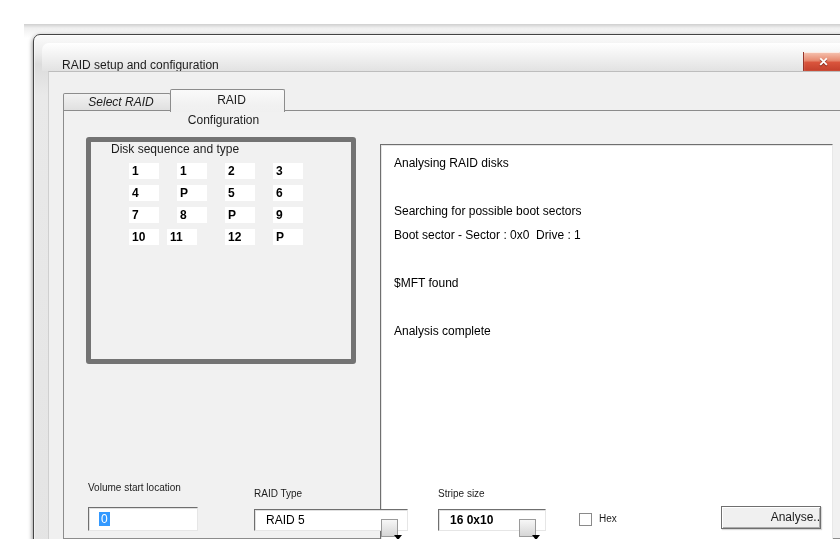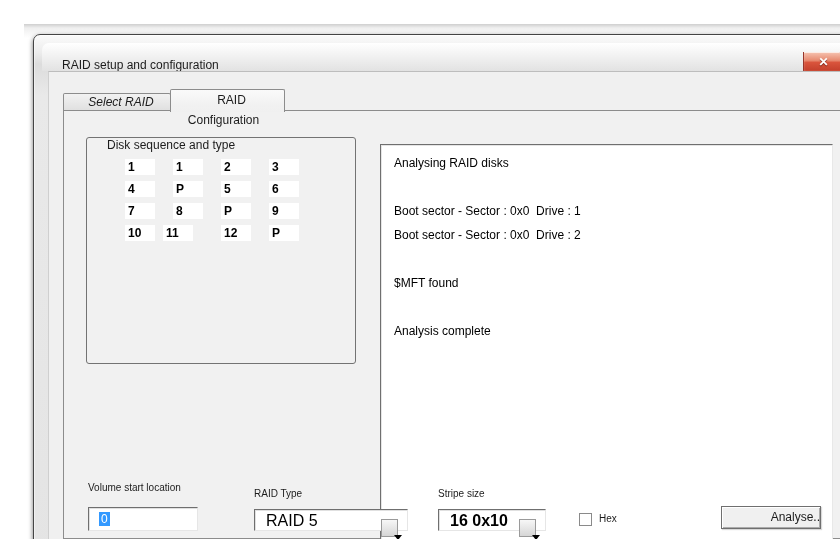--- a/index.html
+++ b/index.html
@@ -35,41 +35,41 @@
                   background:linear-gradient(180deg,#f2f2f2,#e0e0e0); border-radius:2px 2px 0 0;font-style:italic; }
   .tab-active { left:113px; top:9px; width:115px; height:23px; line-height:20px; z-index:3;
                 background:linear-gradient(180deg,#fafafa,#f1f1f1 70%,#f0f0f0); border-radius:2px 2px 0 0; }
 
   .card { position:absolute; left:6px; top:30px; width:812px; height:429px;
           background:#f1f1f1; border:1px solid #8c8c8c; z-index:1;
           box-shadow:1px 1px 0 rgba(255,255,255,.7); }
 
   
   .groupbox { position:absolute; left:14px; top:18px; width:270px; height:227px;
-              border:1px solid #737373; border-radius:3px; }
+              border:5px solid #737373; border-radius:3px; }
   .groupbox-title { position:absolute; left:8px; top:-8px; padding:0 4px; background:#f1f1f1;
                     font-size:12px; color:#1c1c1c; }
   .cell { position:absolute; width:30px; height:16px; background:#ffffff;
           font-size:12px; font-weight:bold; color:#000; line-height:16px; padding-left:3px; }
 
   
   .analysis { position:absolute; left:308px; top:25px; width:453px; height:411px;
               background:#ffffff; border:1px solid; border-color:#6f6f6f #e8e8e8 #d9d9d9 #6f6f6f;
               box-shadow:inset 1px 1px 0 rgba(0,0,0,.10); padding:3px 5px; overflow:hidden; }
   .tline { height:16px; font-size:12px; color:#000; white-space:pre; }
 
   
   .lbl { position:absolute; font-size:10px; color:#1c1c1c; white-space:nowrap; }
   .sunken { background:#ffffff; border:1px solid; border-color:#6f6f6f #e6e6e6 #e6e6e6 #6f6f6f;
             box-shadow:inset 1px 1px 0 rgba(0,0,0,.12); }
   .textbox { position:absolute; left:16px; top:388px; width:110px; height:24px;
              font-size:12px; line-height:21px; padding:1px 2px; }
   .sel { background:#3399ff; color:#ffffff; padding:0 2px; }
 
-  .combo { position:absolute; height:22px; font-size:16px; line-height:19px; padding:1px 3px; }
+  .combo { position:absolute; height:22px; font-size:12px; line-height:19px; padding:1px 3px; }
   .combo-raid { left:182px; top:390px; width:154px; }
   .combo-stripe { left:366px; top:390px; width:108px;font-weight:bold; }
   .dd-btn { position:absolute; right:1px; top:1px; width:17px; height:18px;
             background:linear-gradient(180deg,#f7f7f7,#d6d6d6);
             border:1px solid #9a9a9a; }
   .dd-arrow { position:absolute; left:4px; top:7px; width:0; height:0;
               border-left:4px solid transparent; border-right:4px solid transparent;
               border-top:5px solid #000; }
 
   .checkbox { position:absolute; left:507px; top:394px; width:13px; height:13px;
@@ -125,22 +125,22 @@
           <span class="cell" style="left:174px;top:57px">9</span>
           <span class="cell" style="left:30px;top:79px">10</span>
           <span class="cell" style="left:68px;top:79px">11</span>
           <span class="cell" style="left:126px;top:79px">12</span>
           <span class="cell" style="left:174px;top:79px">P</span>
         </div>
 
         <div class="analysis">
           <div class="tline">Analysing RAID disks</div>
           <div class="tline"></div>
+          <div class="tline">Searching for possible boot sectors</div>
           <div class="tline">Boot sector - Sector : 0x0  Drive : 1</div>
-          <div class="tline">Boot sector - Sector : 0x0  Drive : 2</div>
           <div class="tline"></div>
           <div class="tline">$MFT found</div>
           <div class="tline"></div>
           <div class="tline">Analysis complete</div>
         </div>
 
         <span class="lbl" style="left:16px;top:363px">Volume start location</span>
         <div class="textbox sunken">
           <span class="sel">0</span>
         </div>

